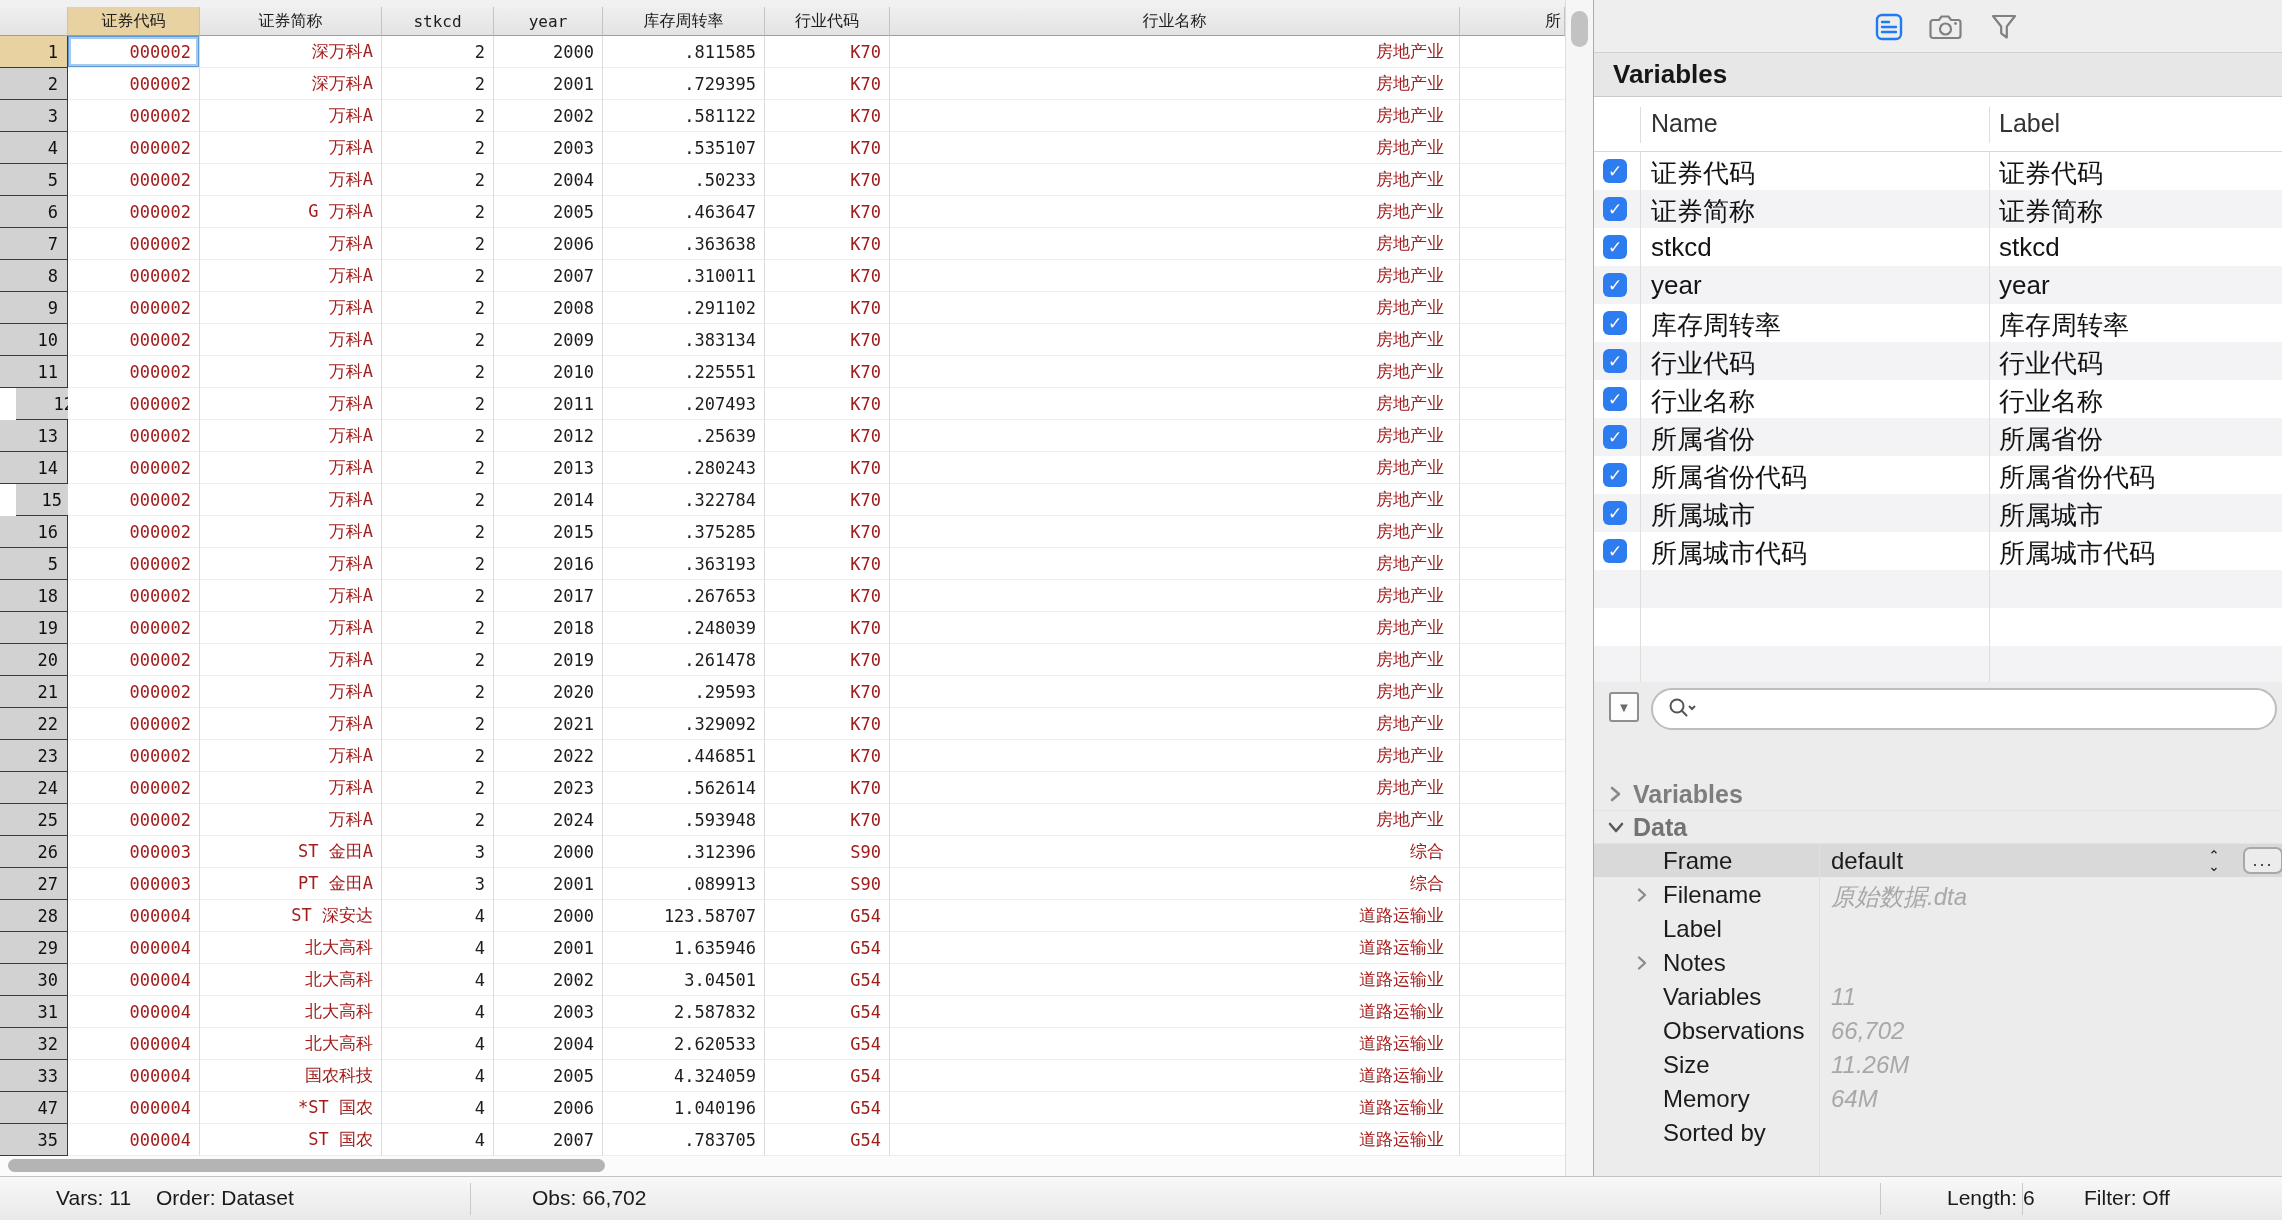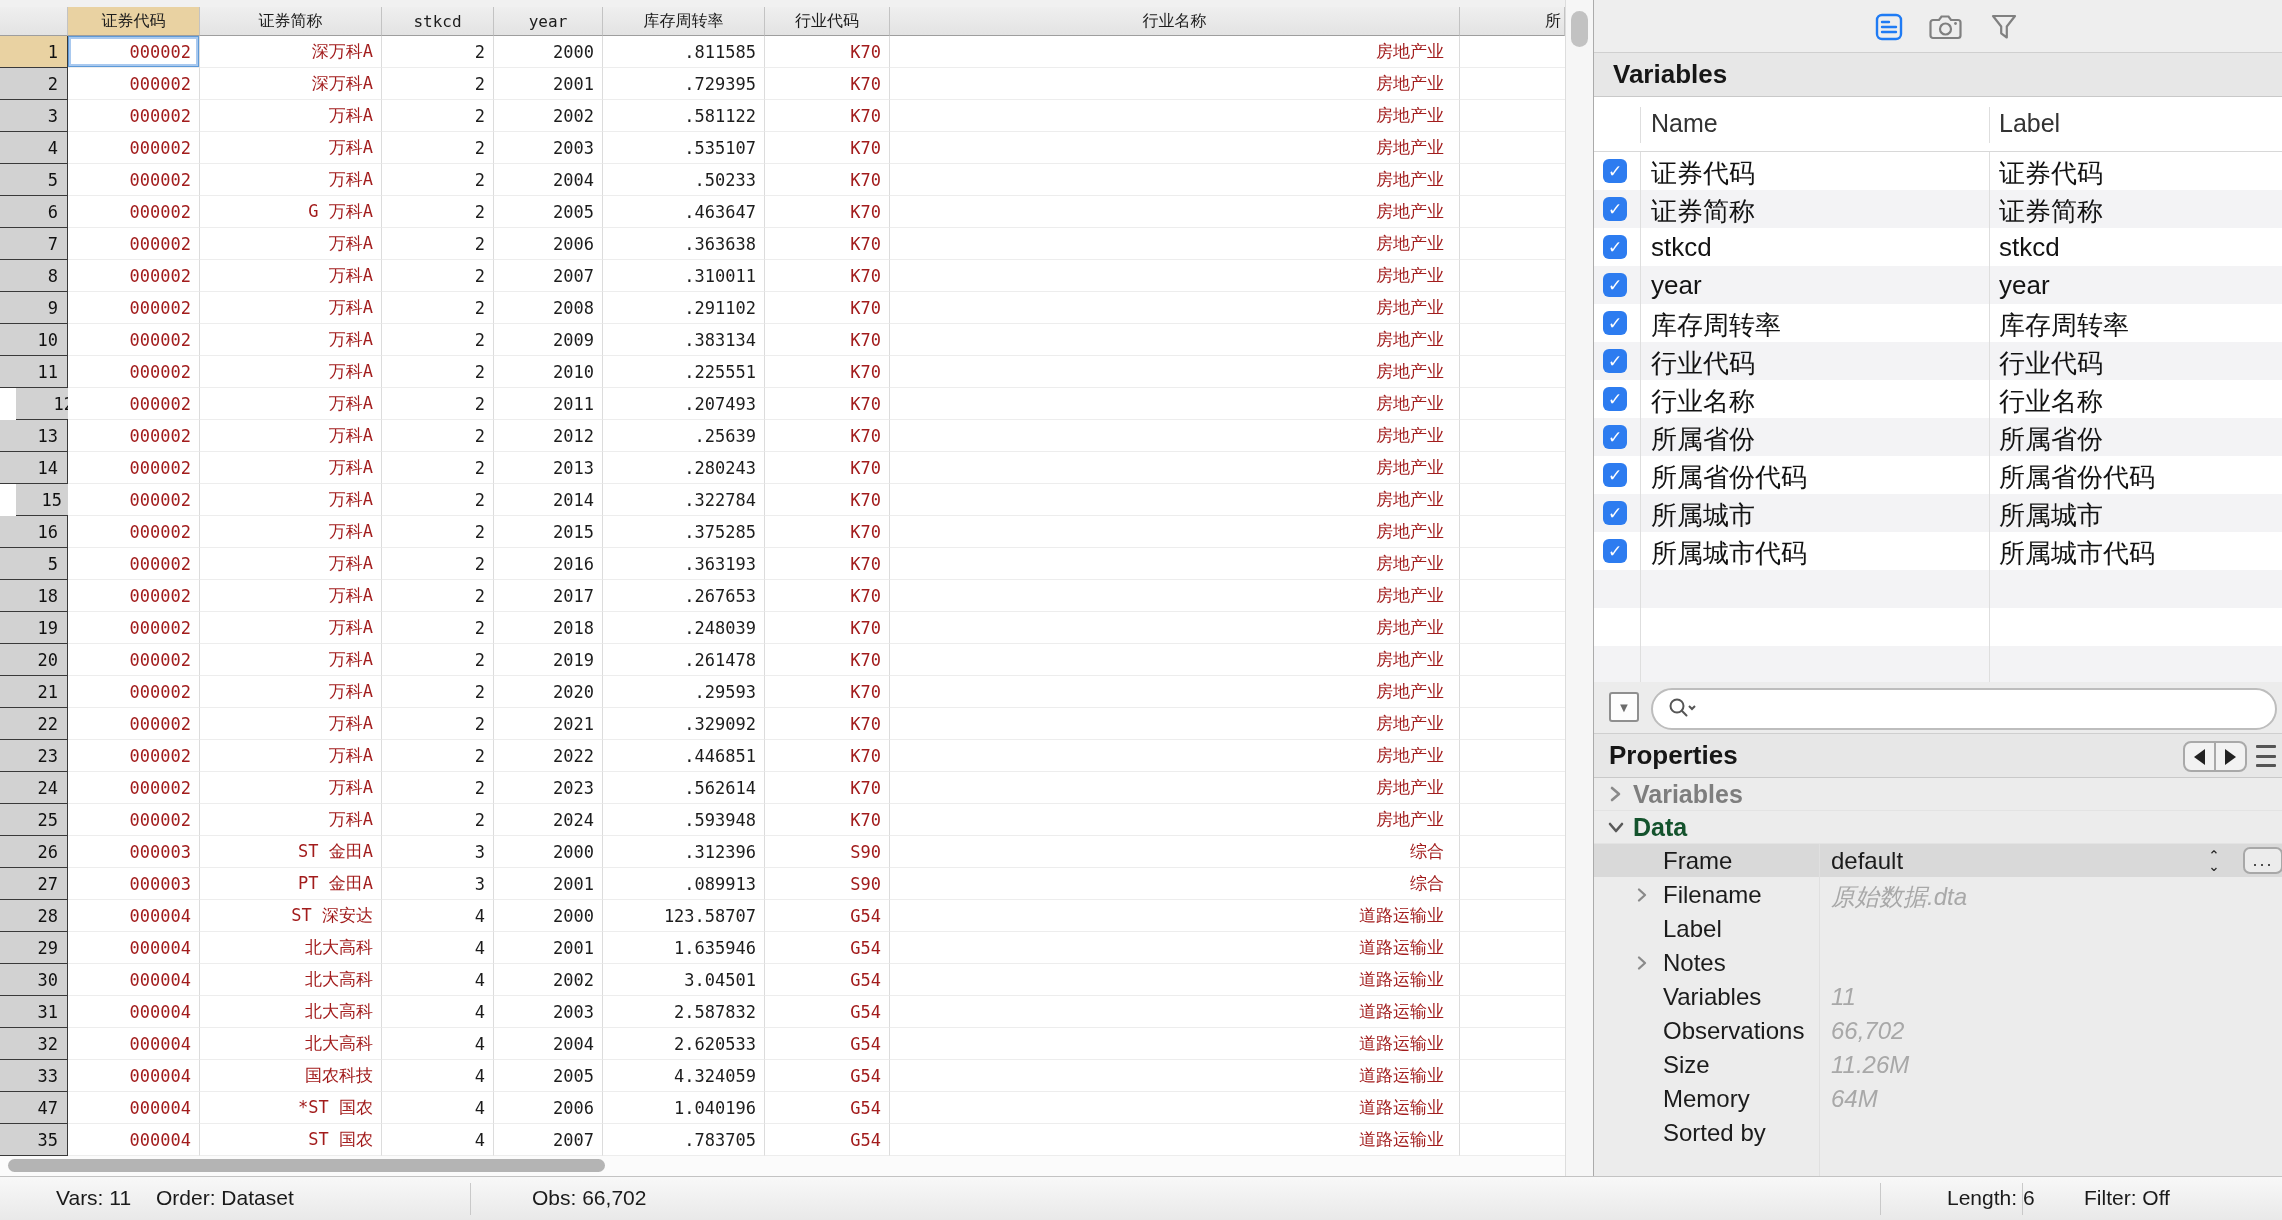--- a/index.html
+++ b/index.html
@@ -71,21 +71,21 @@
   .tri-l{width:0;height:0;border-top:8px solid transparent;border-bottom:8px solid transparent;border-right:11px solid #222;}
   .tri-r{width:0;height:0;border-top:8px solid transparent;border-bottom:8px solid transparent;border-left:11px solid #222;}
   .burger{position:absolute;left:662px;top:11px;width:20px;height:22px;display:flex;flex-direction:column;justify-content:space-between;}
   .burger div{height:3px;background:#555;border-radius:1px;}
   .sect{position:absolute;left:0;width:689px;height:33px;border-bottom:1px solid #e3e3e3;display:flex;align-items:center;}
   .sect .chev{position:absolute;left:13px;}
   .sect .slabel{position:absolute;left:39px;font-weight:bold;font-size:25px;}
   #sect-variables{top:778px;}
   #sect-variables .slabel{color:#7e7e7e;}
   #sect-data{top:811px;}
-  #sect-data .slabel{color:#14532d;}
+  #sect-data .slabel{color:#737373;}
   .prow{position:absolute;left:0;width:689px;height:34px;border-bottom:1px solid #ececec;}
   .prow.sel{background:#d9d9d9;}
   .prow .plabel{position:absolute;left:69px;top:3px;font-size:24px;color:#1b1b1b;}
   .prow .pchev{position:absolute;left:41px;top:8px;}
   .prow .pvalue{position:absolute;left:237px;top:3px;font-size:24px;color:#1b1b1b;white-space:pre;}
   .prow .pvalue.gray{color:var(--gray-val);font-style:italic;}
   .prop-vdiv{position:absolute;left:225px;top:844px;width:1px;height:332px;background:#e0e0e0;}
   .stepper{position:absolute;left:609px;top:3px;width:22px;height:28px;display:flex;flex-direction:column;
            align-items:center;justify-content:center;color:#2a2a2a;font-size:13px;line-height:11px;font-weight:bold;}
   .dots-btn{position:absolute;left:649px;top:3px;width:40px;height:27px;border:2px solid #a8a8a8;border-radius:7px;
@@ -546,36 +546,20 @@
       <div class="search-pill">
         <svg width="30" height="26" viewBox="0 0 30 26">
           <circle cx="10" cy="10" r="6.5" fill="none" stroke="#555" stroke-width="2"></circle>
           <line x1="14.8" y1="14.8" x2="19.5" y2="19.5" stroke="#555" stroke-width="2" stroke-linecap="round"></line>
           <path d="M22 10 l3 3 l3 -3" fill="none" stroke="#555" stroke-width="2"></path>
         </svg>
         <input type="text" placeholder="" style="">
       </div>
     </div>
 
-    <div class="bar-title" id="properties-bar">
-      <span>Properties</span>
-      <div class="nav-group">
-        <div class="nav-btn">
-            <div class="tri-l"></div>
-          </div>
-        <div class="nav-btn">
-            <div class="tri-r"></div>
-          </div>
-      </div>
-      <div class="burger">
-          <div></div>
-          <div></div>
-          <div></div>
-        </div>
-    </div>
 
     <div class="sect" id="sect-variables">
       <span class="chev">
         <svg width="16" height="20" viewBox="0 0 16 20">
             <path d="M5 4 l7 6 l-7 6" fill="none" stroke="#8a8a8a" stroke-width="2.6" stroke-linecap="round" stroke-linejoin="round"></path>
           </svg>
       </span>
       <span class="slabel">Variables</span>
     </div>
 

